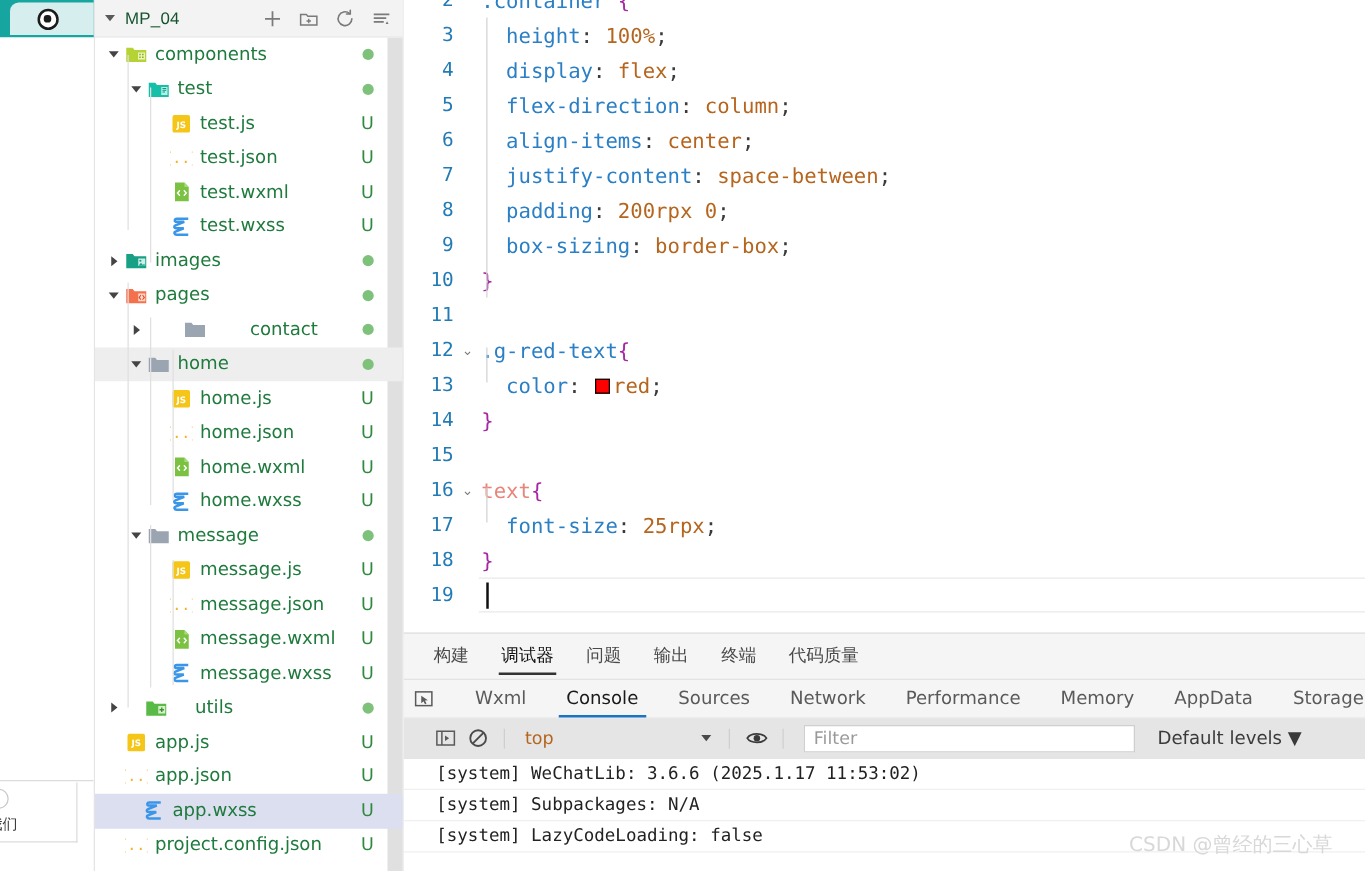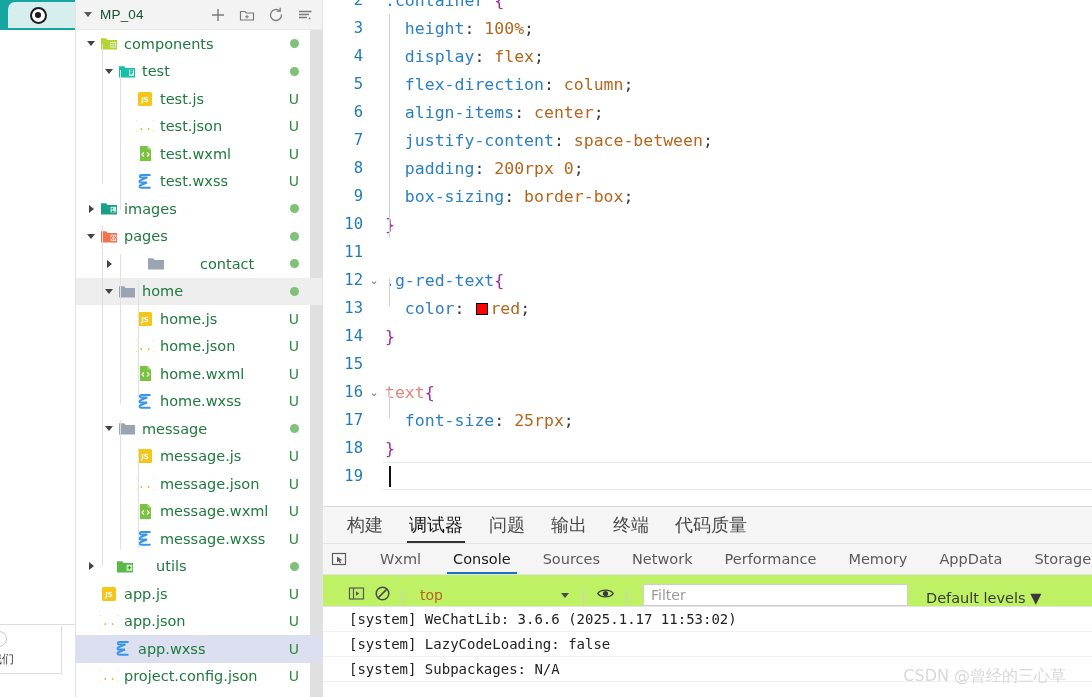--- a/index.html
+++ b/index.html
@@ -264,21 +264,21 @@
     position: relative;
     height: 37px;
     display: flex; align-items: center;
     background: #f5f5f5;
     border-bottom: 1px solid #e3e3e3;
     padding-left: 22px;
     gap: 22px;
   }
   .panel-tab {
     position: relative;
-    font-size: 18px;
+    font-size: 14px;
     color: #4a4a4a;
     cursor: pointer;
     padding: 8px 2px 8px 2px;
     font-family: "DejaVu Sans", sans-serif;
   }
   .panel-tab.active { color: #111; }
   .panel-tab.active::after {
     content: "";
     position: absolute; left: 0; right: 0; bottom: 2px;
     height: 1.8px; background: #333;
@@ -314,22 +314,22 @@
   .dev-tab.active { color: #1a1a1a; }
   .dev-tab.active::after {
     content: "";
     position: absolute; left: 10px; right: 10px; bottom: 0;
     height: 2.4px; background: #1a73c4;
   }
 
   .console-bar {
     position: relative;
     height: 32px;
-    display: flex; align-items: flex-end;
-    background: #bef264;
+    display: flex; align-items: center;
+    background: #e5e5e5;
     border-bottom: 1px solid #e3e3e3;
     padding-left: 20px;
   }
   .cb-icon {
     width: 26px; height: 26px;
     display: flex; align-items: center; justify-content: center;
     cursor: pointer;
   }
   .ctx-select {
     position: relative;
@@ -813,19 +813,19 @@
           <circle cx="9.5" cy="8.5" r="2.6" fill="#3a3a3a"></circle>
         </svg>
       </div>
       <div class="dev-sep"></div>
       <input class="filter-input" placeholder="Filter" style="">
       <div class="levels">Default levels ▼</div>
     </div>
 
     <div class="console-log" id="console-log">
         <div class="log-row">[system] WeChatLib: 3.6.6 (2025.1.17 11:53:02)</div>
+        <div class="log-row">[system] Subpackages: N/A</div>
         <div class="log-row">[system] LazyCodeLoading: false</div>
-        <div class="log-row">[system] Subpackages: N/A</div>
       </div>
   </div>
 
   <div class="watermark">CSDN @曾经的三心草</div>
 </div>
 
 </body></html>

